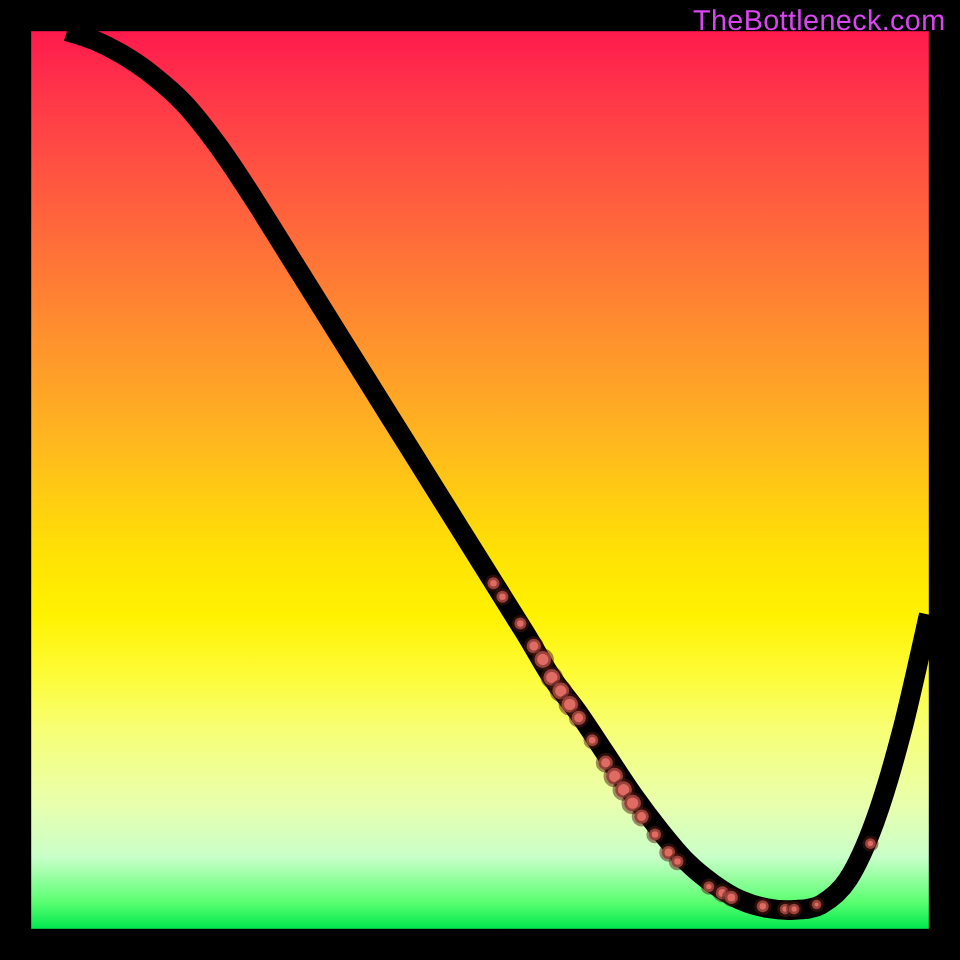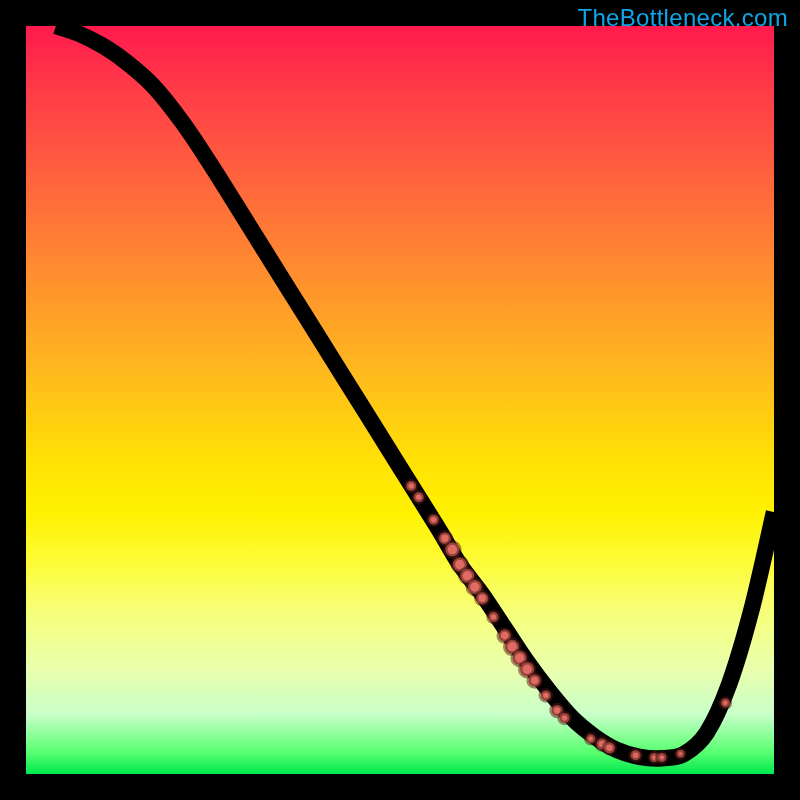--- a/index.html
+++ b/index.html
@@ -14,21 +14,21 @@
   .frame {
     position: relative;
     width: 800px;
     height: 800px;
     background: #000000;
   }
   .watermark {
     position: absolute;
     top: 4px;
     right: 12px;
-    color: #0ea5e9;
+    color: #d946ef;
     font-size: 24px;
     font-weight: 500;
     letter-spacing: 0.3px;
     z-index: 10;
     margin-left: 41px;
   }
   .plot-box {
     position: absolute;
     left: 26px;
     top: 26px;

